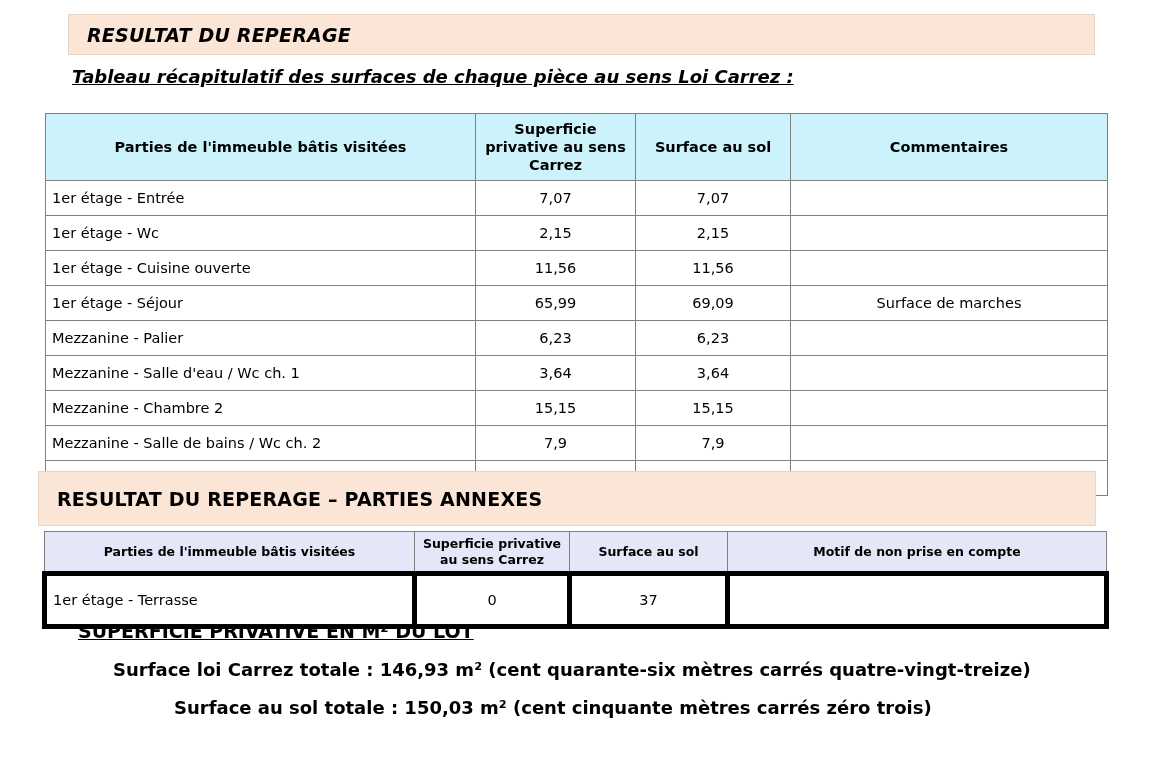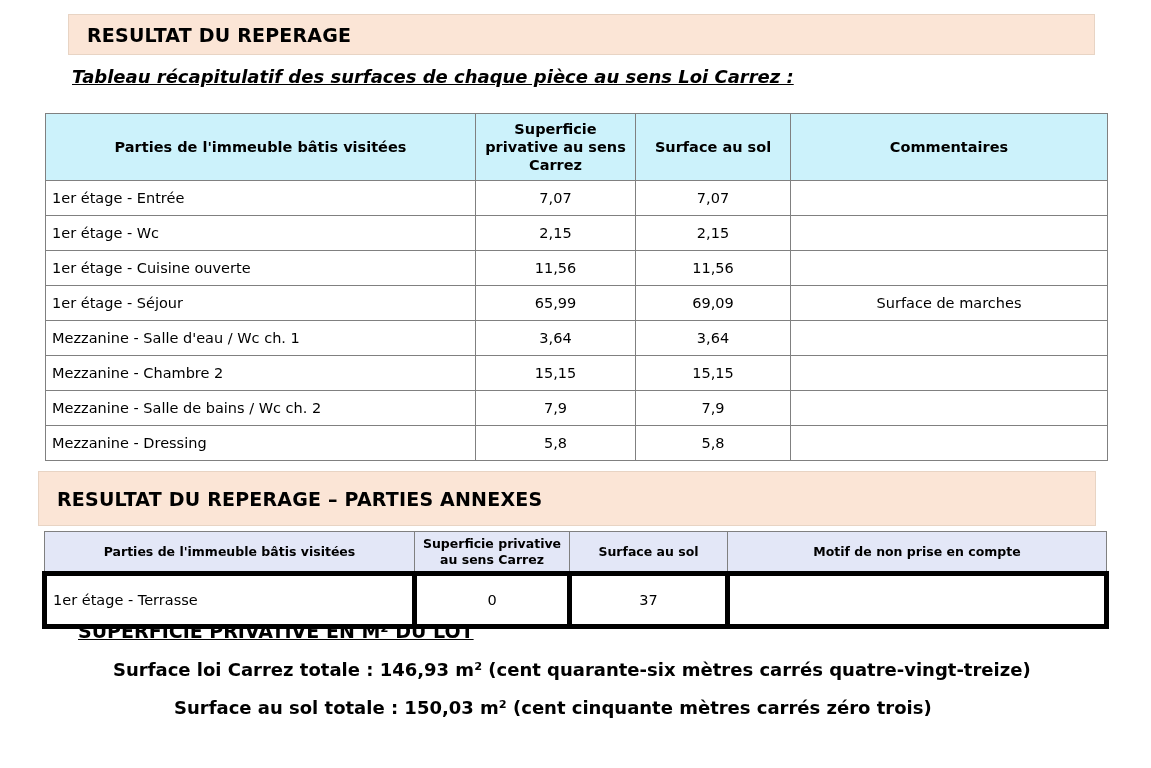--- a/index.html
+++ b/index.html
@@ -33,20 +33,21 @@
     letter-spacing: 0.2px;
   }
 
   #banner-1 {
     position: absolute;
     left: 68px;
     top: 14px;
     width: 1027px;
     height: 41px;
     padding-left: 18px;
+    font-style: italic;
   }
   #banner-1 .banner-title { font-size: 19px; }
 
   #banner-2 {
     position: absolute;
     left: 38px;
     top: 471px;
     width: 1058px;
     height: 55px;
     padding-left: 18px;
@@ -203,20 +204,26 @@
         <td class="c-num">11,56</td>
         <td class="c-comment"></td>
       </tr>
       <tr>
         <td class="c-name">1er étage - Séjour</td>
         <td class="c-num">65,99</td>
         <td class="c-num">69,09</td>
         <td class="c-comment">Surface de marches</td>
       </tr>
       <tr>
+        <td class="c-name">Mezzanine - Palier</td>
+        <td class="c-num">6,23</td>
+        <td class="c-num">6,23</td>
+        <td class="c-comment"></td>
+      </tr>
+      <tr>
         <td class="c-name">Mezzanine - Salle d'eau / Wc ch. 1</td>
         <td class="c-num">3,64</td>
         <td class="c-num">3,64</td>
         <td class="c-comment"></td>
       </tr>
       <tr>
         <td class="c-name">Mezzanine - Chambre 2</td>
         <td class="c-num">15,15</td>
         <td class="c-num">15,15</td>
         <td class="c-comment"></td>

